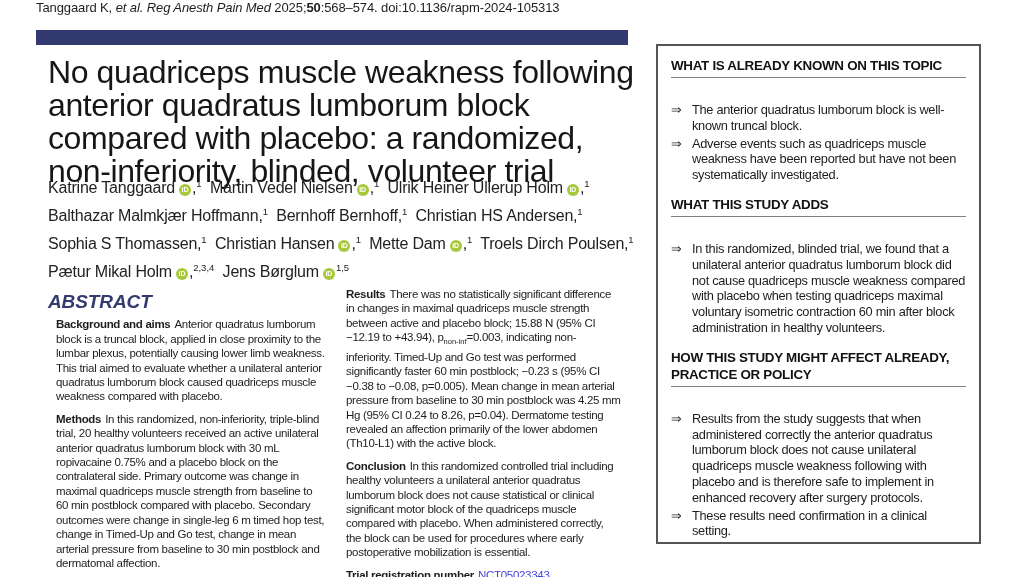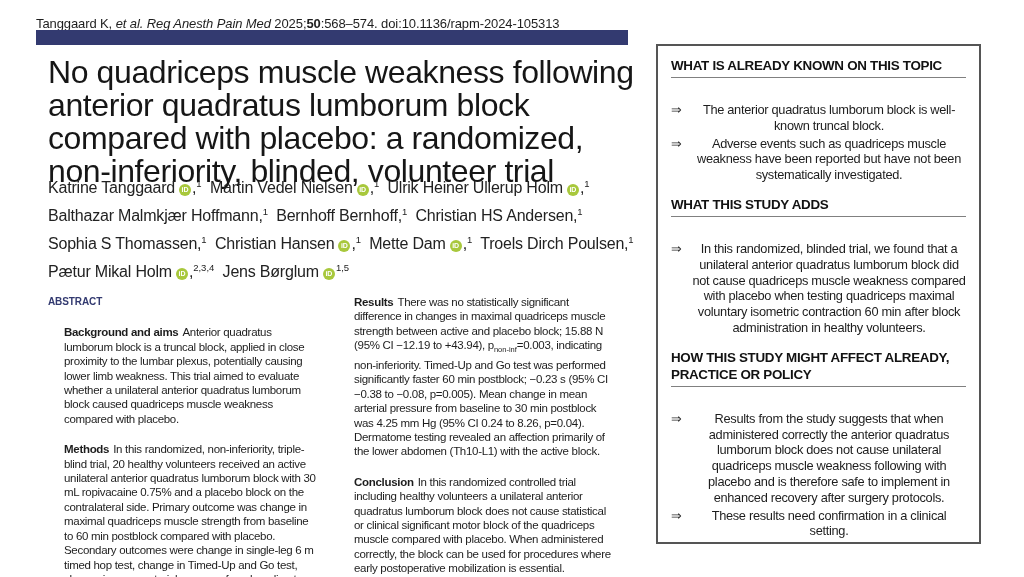--- a/index.html
+++ b/index.html
@@ -9,60 +9,60 @@
     --box-border:#555555;
     --rule:#808080;
     --text:#1b1b1b;
   }
   html,body{margin:0;padding:0;background:#ffffff;}
   .page{
     position:relative;width:1024px;height:577px;background:#ffffff;overflow:hidden;
     font-family:"Liberation Sans",sans-serif;color:var(--text);
   }
   
-  .citation{position:absolute;left:36px;top:16px;font-size:13px;letter-spacing:-0.1px;color:#1e1e1e;white-space:nowrap;text-align:center;}
+  .citation{position:absolute;left:36px;top:0;font-size:13px;letter-spacing:-0.1px;color:#1e1e1e;white-space:nowrap;text-align:center;}
   .citation .ital{font-style:italic;}
   .citation .vol{font-weight:700;}
   .navy-bar{position:absolute;left:36px;top:30px;width:592px;height:15px;background:var(--navy);}
   
   .title{
     position:absolute;left:48px;top:56px;width:588px;margin:0;
     font-size:32px;line-height:33px;font-weight:400;letter-spacing:-0.4px;color:#161616;
   }
   
   .authors{position:absolute;left:48px;top:172px;width:600px;font-size:16px;line-height:23.5px;letter-spacing:-0.2px;color:#222;}
   .author{margin-right:4px;white-space:nowrap;}
   .authors sup{font-size:9.5px;letter-spacing:0;}
   .orcid{
     display:inline-block;width:12px;height:12px;border-radius:50%;
     background:var(--orcid-green);color:#ffffff;font-size:7px;font-weight:700;
     line-height:12px;text-align:center;vertical-align:1px;margin:0 1px 0 4px;letter-spacing:0;
   }
   
   .col{position:absolute;font-size:11.5px;line-height:14.4px;letter-spacing:-0.3px;color:#1d1d1d;}
-  .col p{margin:16px;}
+  .col p{margin:8px;}
   .col-left{left:48px;top:295px;width:285px;}
   .col-mid{left:338px;top:279px;width:291px;}
-  .abs-heading{color:var(--navy);font-weight:700;font-size:10px;letter-spacing:-0.1px;margin-bottom:0;}
+  .abs-heading{color:var(--navy);font-weight:700;font-size:19px;letter-spacing:-0.1px;margin-bottom:0;font-style:italic;}
   .lbl{font-weight:700;padding-right:4px;}
   .col sub{font-size:7.5px;letter-spacing:0;}
   .nct{color:var(--link-blue);text-decoration:none;cursor:pointer;}
   
   .keybox{
     position:absolute;left:656px;top:44px;width:325px;height:500px;box-sizing:border-box;
     border:2px solid var(--box-border);padding:11px 13px;overflow:hidden;background:#fff;
   }
   .kb-section{margin-bottom:13px;}
   .kb-heading{
     font-weight:700;font-size:13.4px;line-height:17px;letter-spacing:-0.3px;color:#121212;
     border-bottom:1.5px solid var(--rule);padding-bottom:3px;margin-bottom:24px;
   }
   .kb-bullet{display:flex;font-size:12.8px;line-height:15.8px;letter-spacing:-0.3px;margin-bottom:2px;color:#1d1d1d;}
   .kb-arrow{flex:0 0 21px;color:#2a2a2a;}
-  .kb-text{flex:1;text-align:center;}
+  .kb-text{flex:1;}
 </style>
 </head>
 <body>
 
 <div class="page">
 
   <div class="citation"><span>Tanggaard K, </span><span class="ital">et al. Reg Anesth Pain Med</span><span> 2025;</span><span class="vol">50</span><span>:568–574. doi:10.1136/rapm-2024-105313</span></div>
 
   <div class="navy-bar"></div>
 

